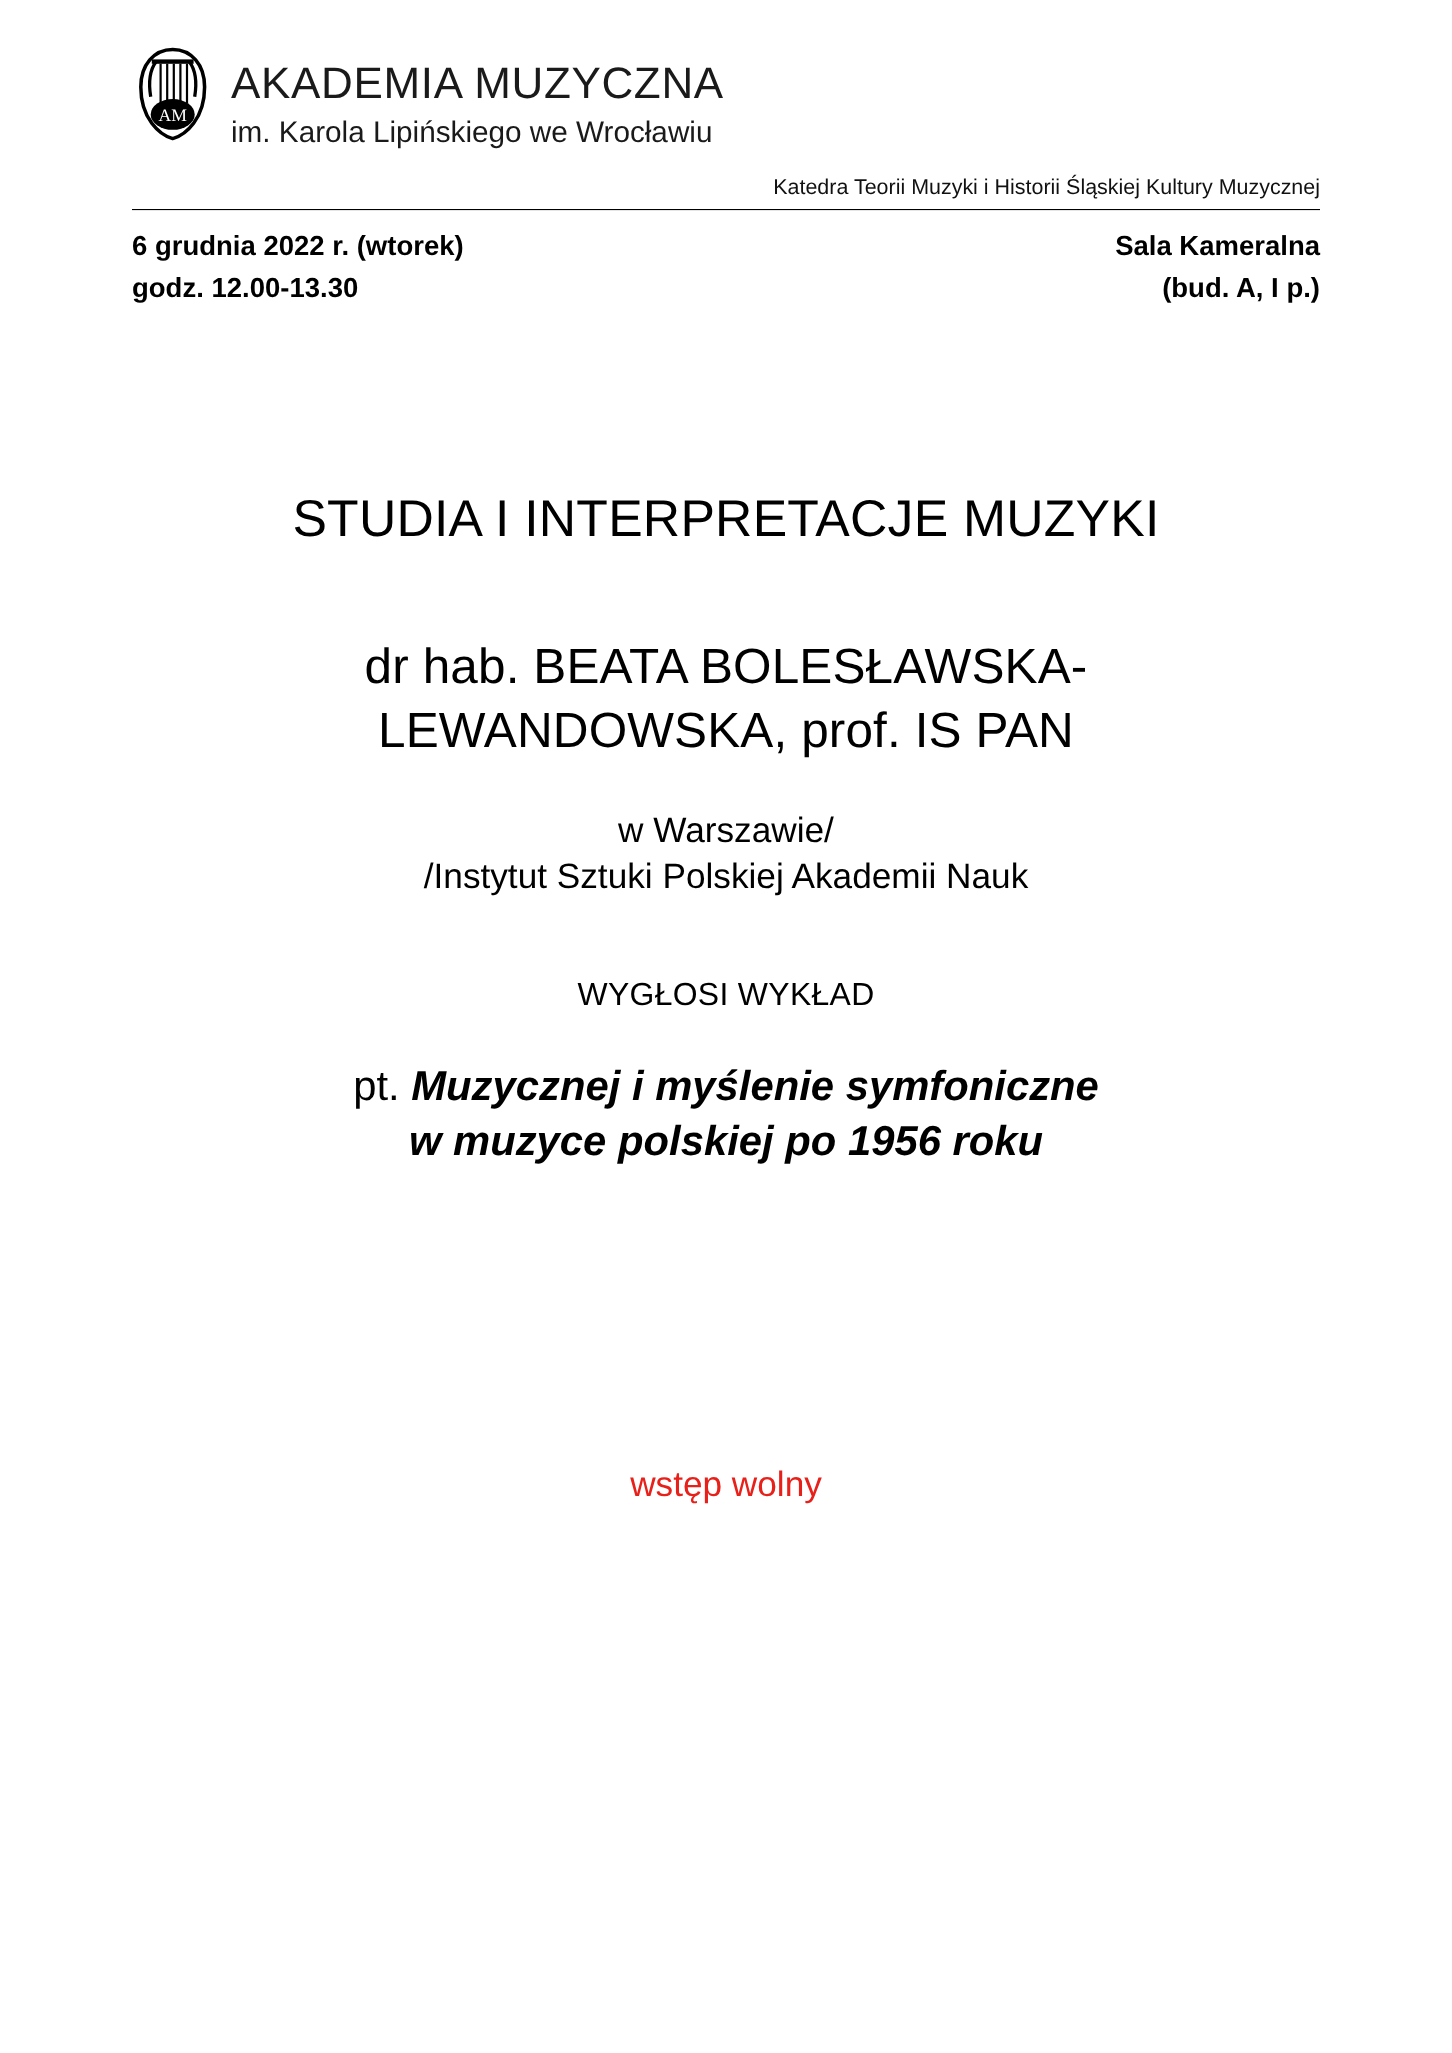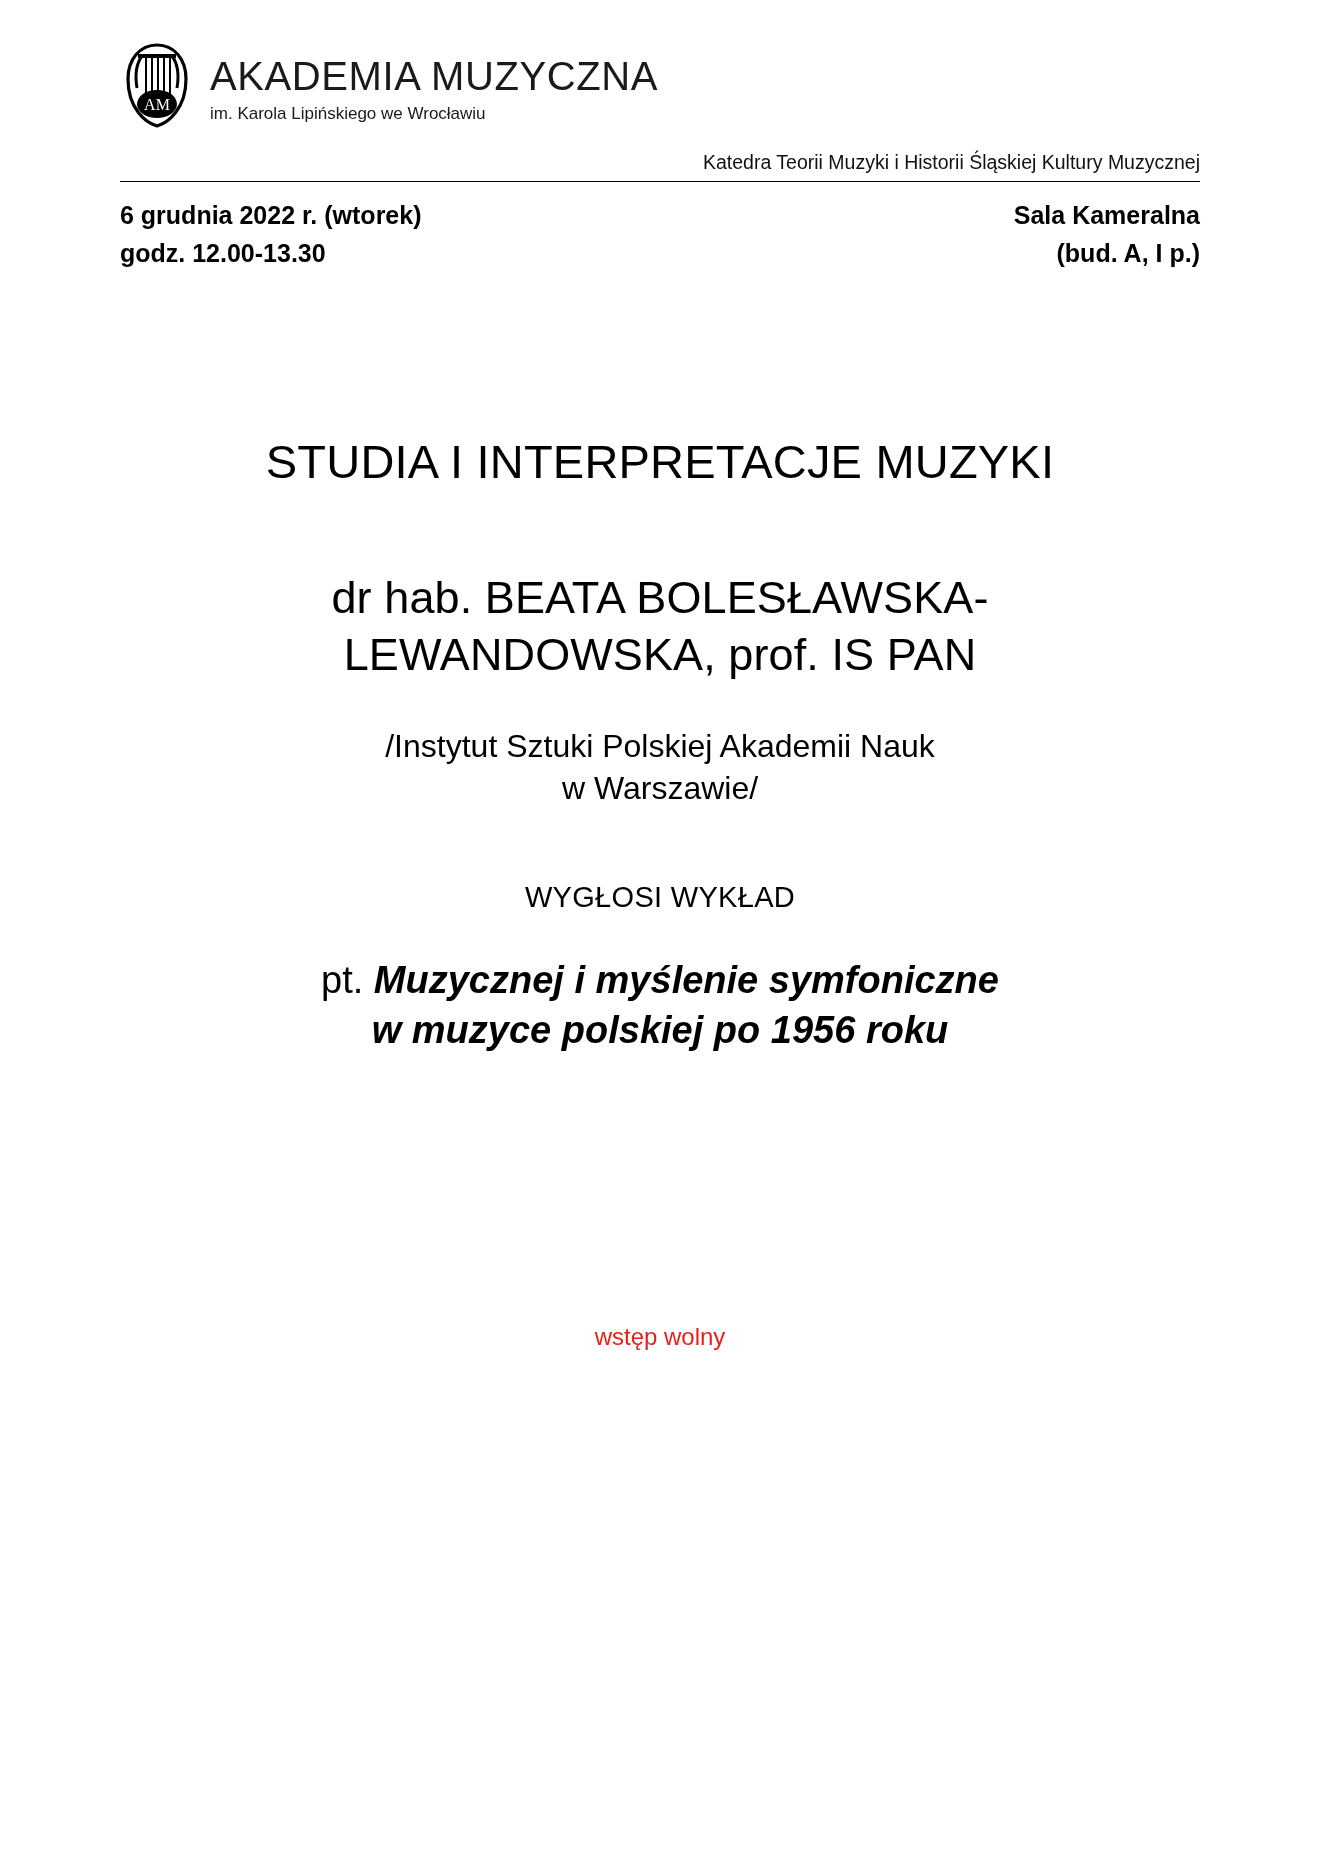--- a/index.html
+++ b/index.html
@@ -47,21 +47,21 @@
     padding-top: 12px;
   }
   .logo-title {
     font-size: 40px;
     letter-spacing: 0.6px;
     line-height: 1.12;
     color: #1a1a1a;
     white-space: nowrap;
   }
   .logo-sub {
-    font-size: 17px;
+    font-size: 27px;
     line-height: 1.2;
     margin-top: 5px;
     color: #1a1a1a;
     white-space: nowrap;
   }
 
   
   .dept-row {
     margin: 22px 120px 0 120px;
     text-align: right;
@@ -125,21 +125,21 @@
     font-style: normal;
     font-weight: normal;
   }
   .lecture-title .tit {
     font-style: italic;
     font-weight: bold;
   }
   .admission {
     margin-top: 268px;
     text-align: center;
-    font-size: 24px;
+    font-size: 32px;
     color: #e8201a;
   }
 </style>
 </head>
 <body>
 
 <div class="page">
 
   <div class="header">
     <div class="logo-block">
@@ -187,22 +187,22 @@
   <div class="body">
 
     <div class="series">STUDIA I INTERPRETACJE MUZYKI</div>
 
     <div class="speaker">
       <div>dr hab. BEATA BOLESŁAWSKA-</div>
       <div>LEWANDOWSKA, prof. IS PAN</div>
     </div>
 
     <div class="affiliation">
+      <div>w Warszawie/</div>
       <div>/Instytut Sztuki Polskiej Akademii Nauk</div>
-      <div>w Warszawie/</div>
     </div>
 
     <div class="lecture-intro">WYGŁOSI WYKŁAD</div>
 
     <div class="lecture-title">
       <div>
         <span class="pt">pt.</span>
         <span class="tit">Muzycznej i myślenie symfoniczne</span>
       </div>
       <div class="tit">w muzyce polskiej po 1956 roku</div>

